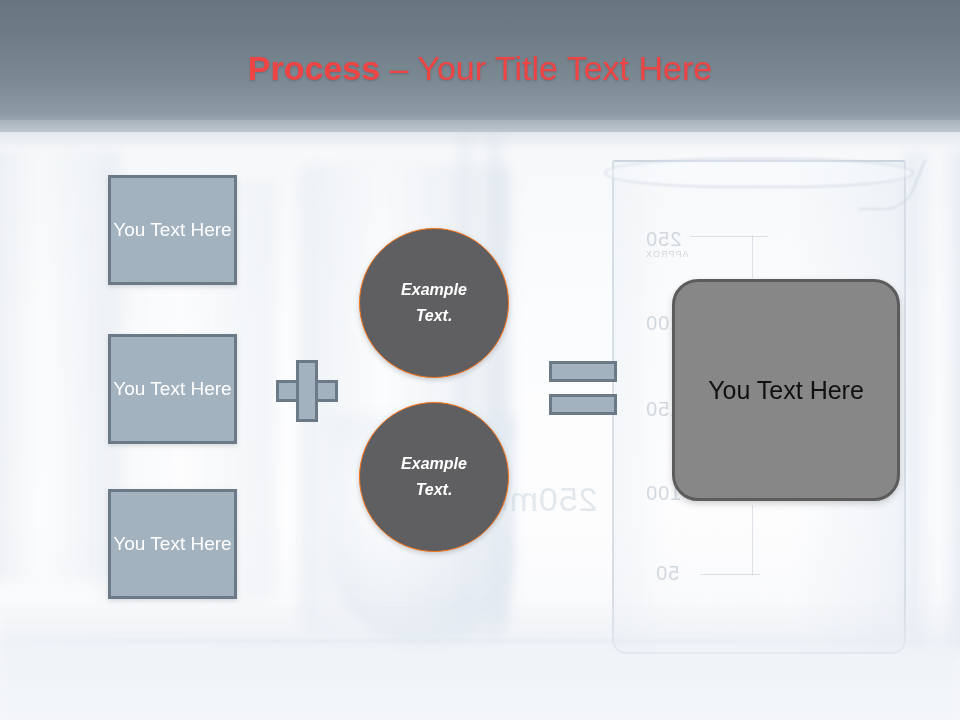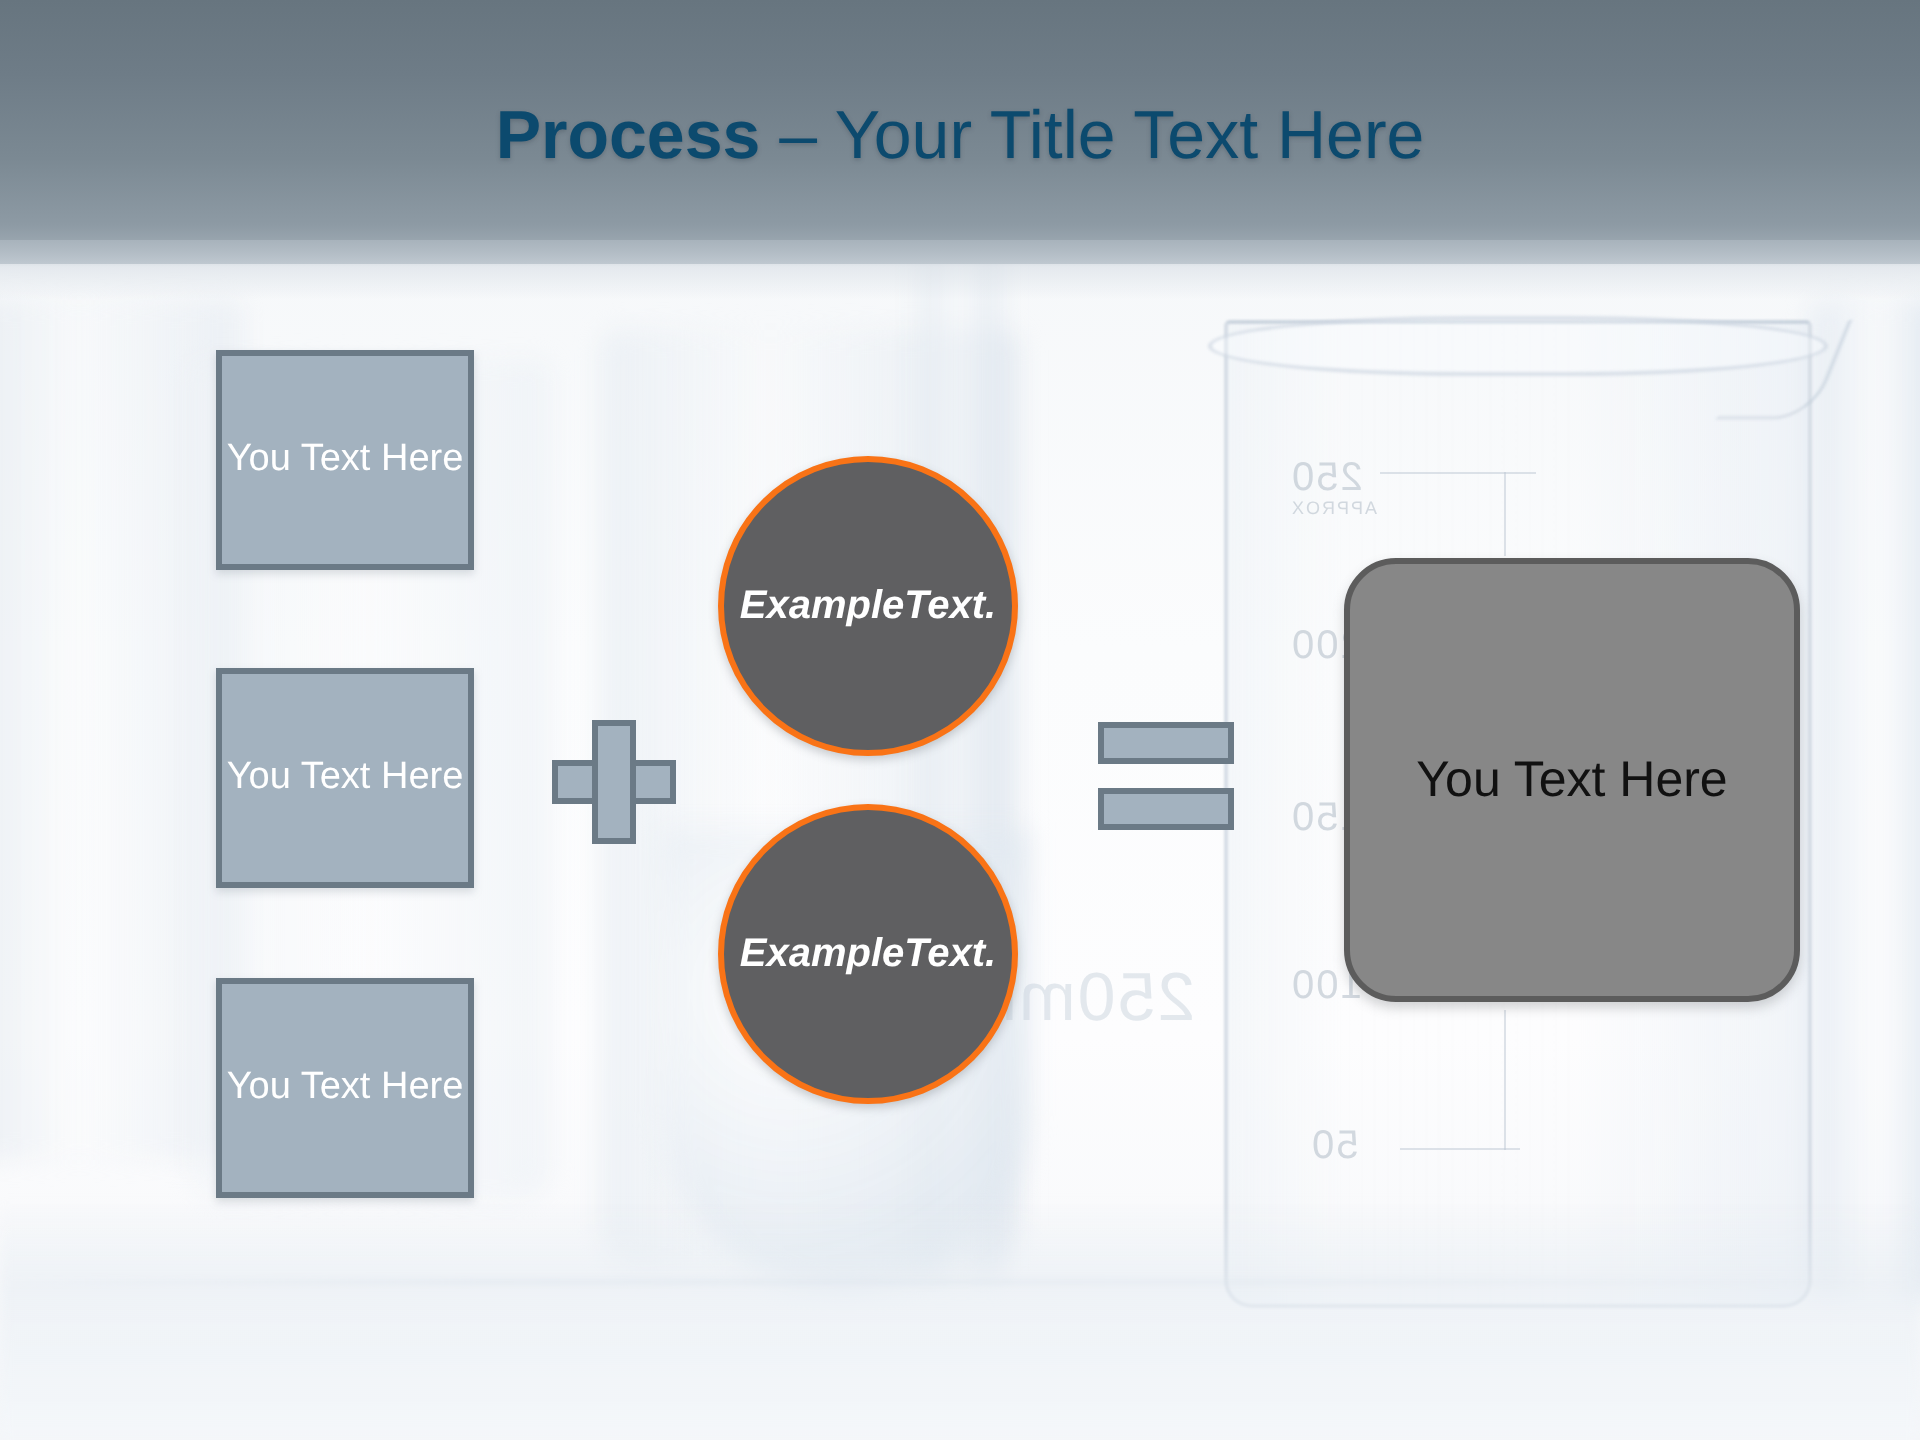--- a/index.html
+++ b/index.html
@@ -128,21 +128,21 @@
   }
   .header-fade {
     position: absolute;
     left: 0; top: 120px; width: 960px; height: 30px;
     background: linear-gradient(180deg, rgba(169,180,189,.95) 0%, rgba(214,221,228,.55) 45%, rgba(246,248,250,0) 100%);
   }
   .slide-title {
     position: absolute;
     left: 0; top: 47px; width: 960px;
     text-align: center;
-    color: #0c4a6e;
+    color: #ef4444;
     font-size: 34px;
     line-height: 42px;
     white-space: nowrap;
     text-shadow: 0 1px 2px rgba(60,72,82,.35);
   }
   .slide-title .t-bold { font-weight: bold; }
   .slide-title .t-light { font-weight: normal; }
 
   
   .input-box {
@@ -184,28 +184,28 @@
     left: 23px; top: 23px; width: 16px; height: 16px;
     background: #a3b2bf;
   }
 
   
   .circle-node {
     position: absolute;
     width: 150px; height: 150px;
     border-radius: 50%;
     background: #5f5f61;
-    border: 3px solid #f97316;
+    border: 1px solid #f97316;
     box-sizing: border-box;
     display: flex;
-    flex-direction: row;
+    flex-direction: column;
     align-items: center;
     justify-content: center;
     color: #ffffff;
-    font-size: 20px;
+    font-size: 16px;
     line-height: 26px;
     font-weight: bold;
     font-style: italic;
     text-align: center;
     box-shadow: 0 2px 5px rgba(90,95,102,.3);
   }
   #circle-node-1 { left: 359px; top: 228px; }
   #circle-node-2 { left: 359px; top: 402px; }
 
   

